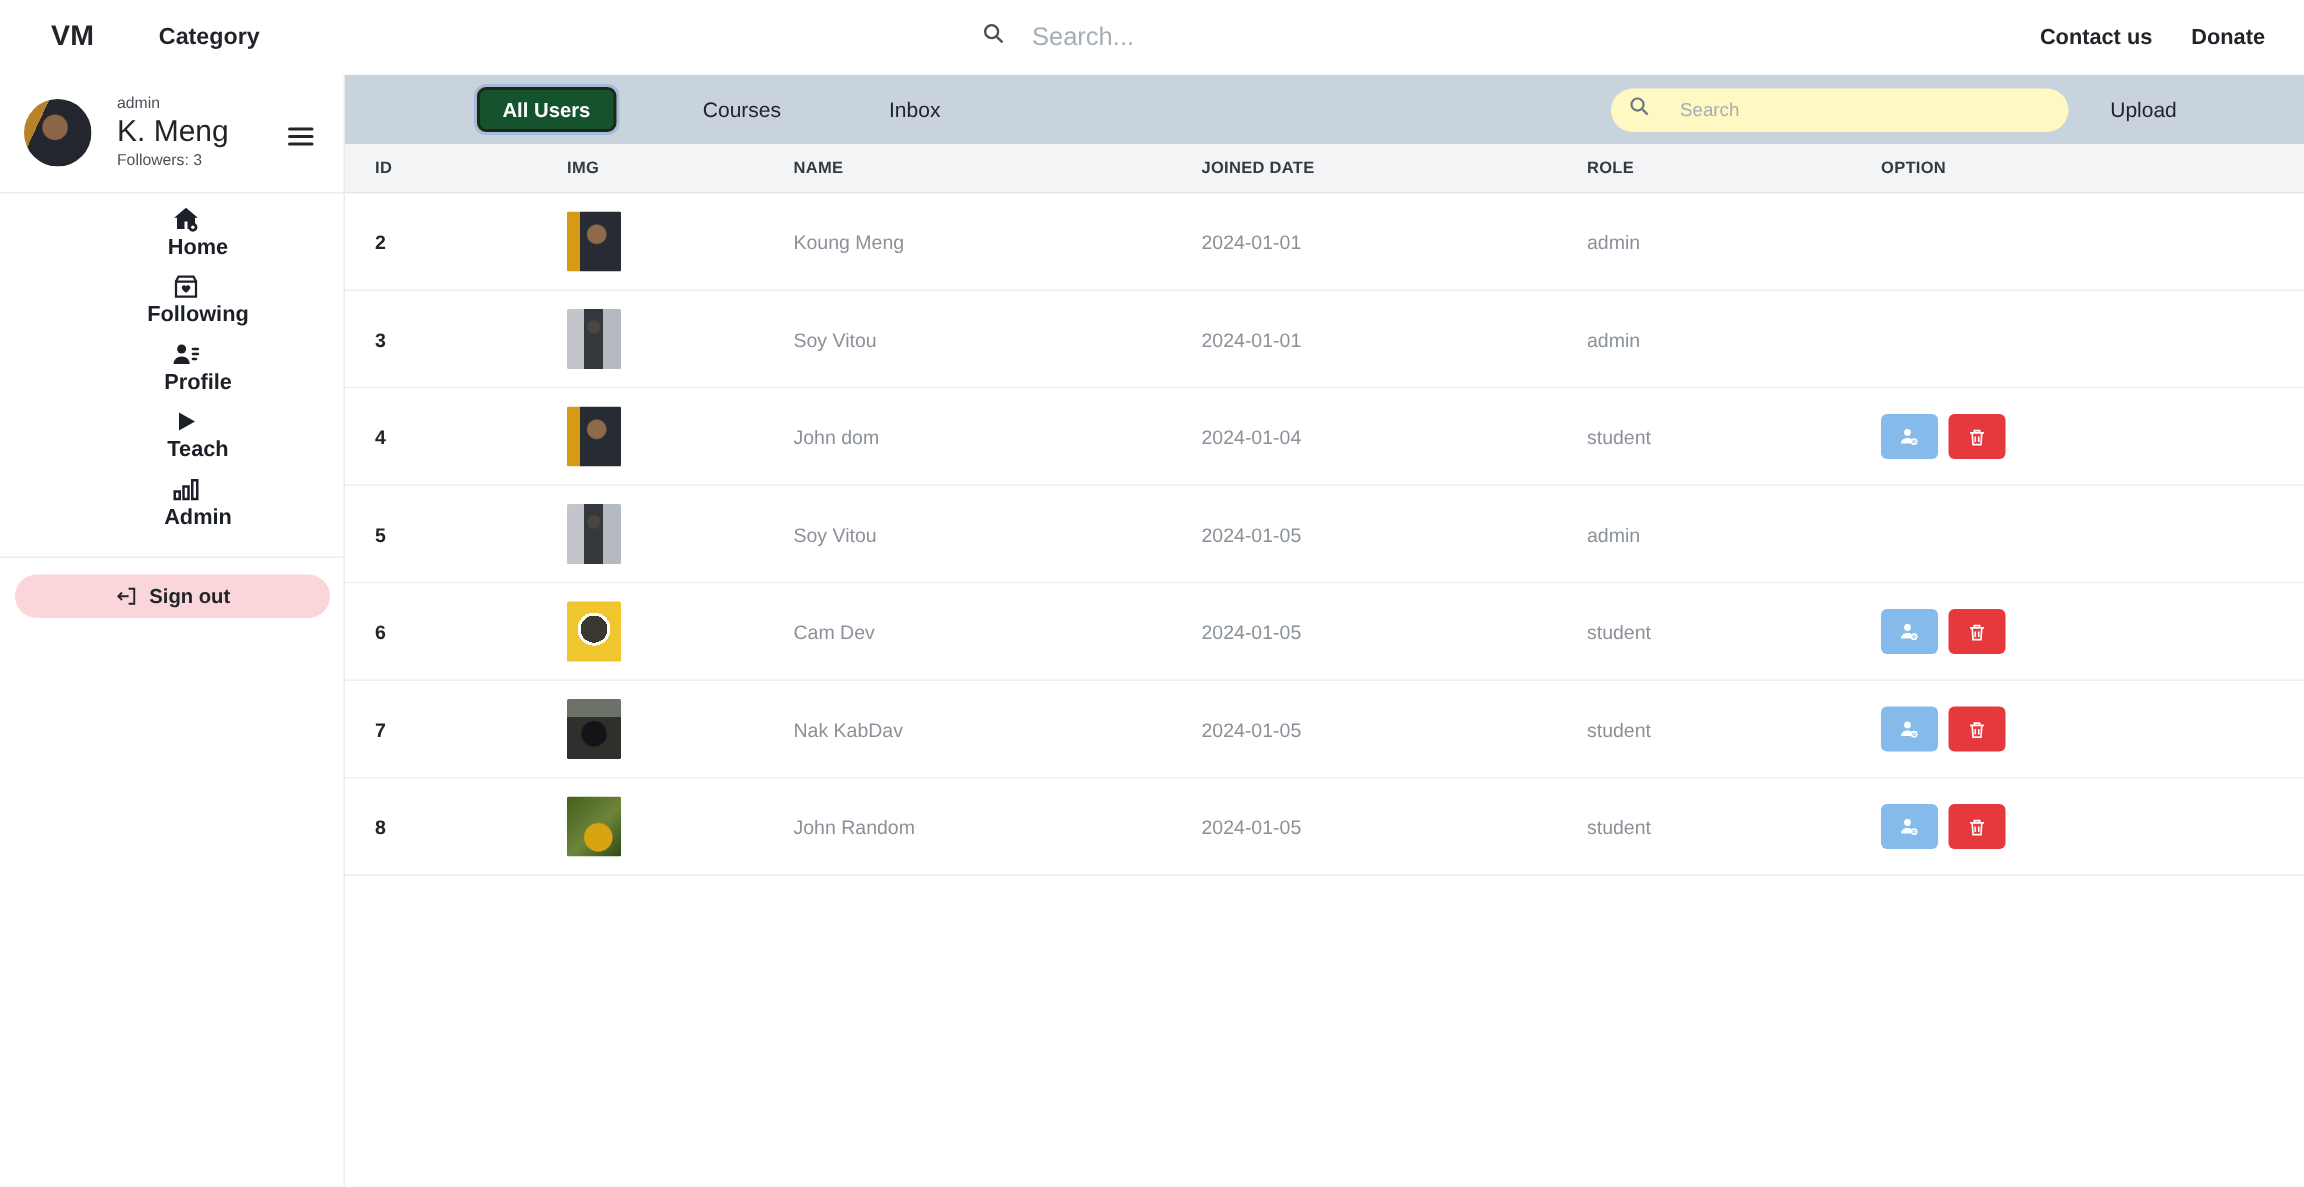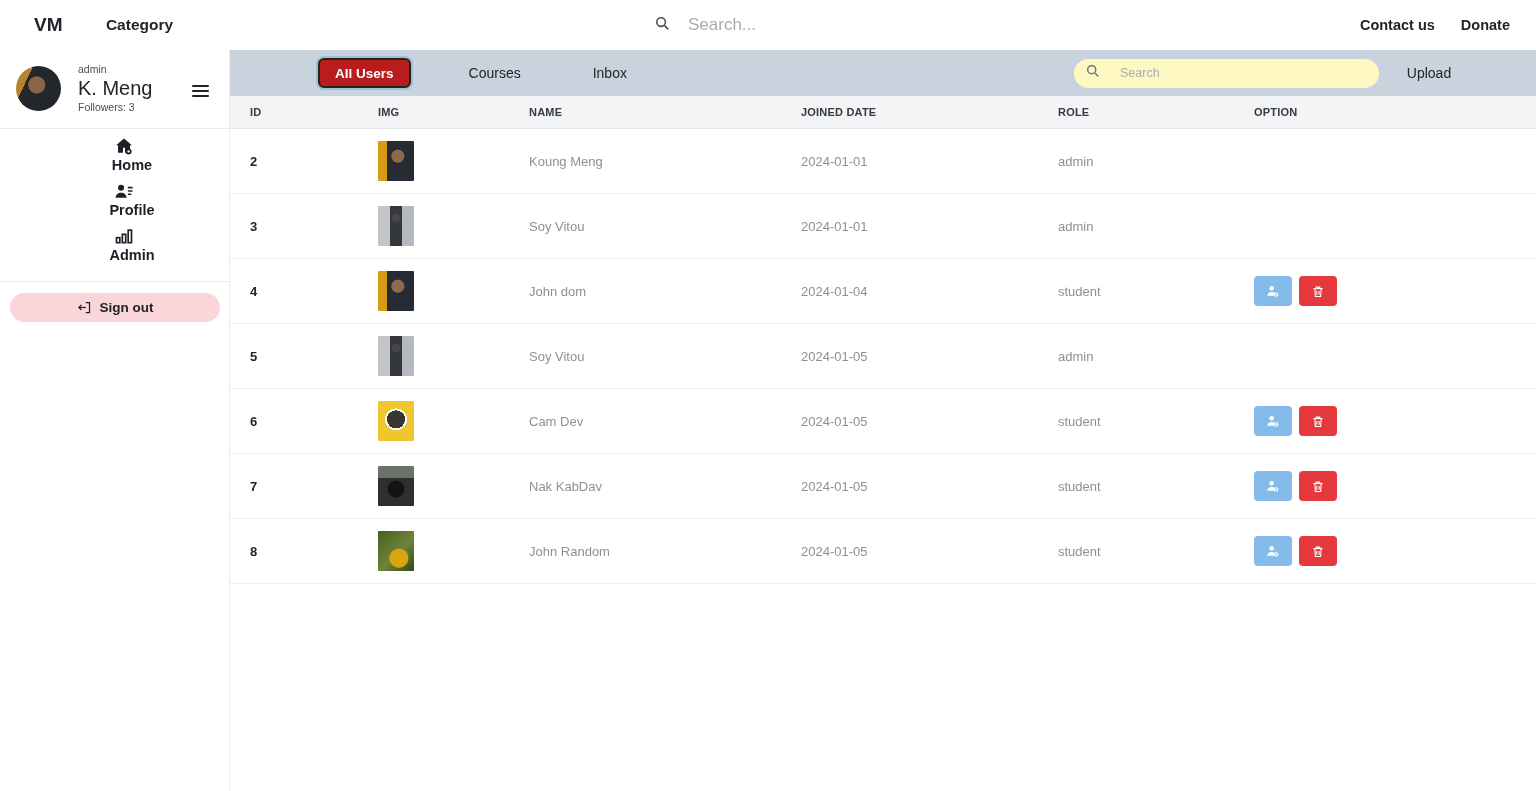--- a/index.html
+++ b/index.html
@@ -37,21 +37,21 @@
 
   .sb-divider { border-top:1px solid #e9ecef; margin-top:11px; }
   .signout { margin:11px 10px 0 10px; height:29px; border-radius:15px; background:#fad6da; border:none;
     display:flex; align-items:center; justify-content:center; gap:8px; width:210px;
     font-family:inherit; font-size:13.5px; font-weight:700; color:#212529; cursor:pointer; }
 
   
   .main { position:absolute; left:230px; top:50px; width:1306px; height:741px; background:#fff; }
 
   .tabbar { height:46px; background:#c9d3dd; display:flex; align-items:center; position:relative; }
-  .tab-active { margin-left:88px; height:30px; padding:0 15px; border-radius:6px; background:#b91c1c;
+  .tab-active { margin-left:88px; height:30px; padding:0 15px; border-radius:6px; background:#14532d;
     border:2px solid #1d2a11; box-shadow:0 0 0 2px rgba(120,160,215,.45); color:#fff; font-weight:700;
     font-size:13.5px; font-family:inherit; cursor:pointer; }
   .tab-plain { font-size:14px; color:#212529; margin-left:0; cursor:pointer; }
   .tab-courses { margin-left:58px; }
   .tab-inbox { margin-left:72px; }
   .tab-search { margin-left:auto; width:305px; height:29px; background:#fef9c3; border-radius:15px; display:flex; align-items:center; padding:0 12px; gap:20px; }
   .tab-search .mag { color:#6c757d; }
   .tab-search input { border:none; outline:none; background:transparent; font-size:12.5px; color:#495057; width:240px; }
   .tab-search input::placeholder { color:#a6adb4; }
   .upload-btn { background:transparent; border:none; font-family:inherit; font-size:14px; color:#212529; margin:0 57px 0 0; width:100px; text-align:center; cursor:pointer; }
@@ -125,29 +125,47 @@
         <svg width="20" height="20" viewBox="0 0 24 24" fill="currentColor">
             <path d="M12 3 2.5 11h2.3v9h6v-6h2.4v6h6v-9h2.3L12 3z"></path>
             <circle cx="17.5" cy="18.5" r="3.6" fill="currentColor"></circle>
             <circle cx="17.5" cy="18.5" r="1.4" fill="#fff"></circle>
           </svg>
       </span>
       <span class="nlabel">Home</span>
     </div>
     <div class="nav-item">
       <span class="nicon">
+        <svg width="20" height="20" viewBox="0 0 24 24" fill="none" stroke="currentColor" stroke-width="1.8">
+            <path d="M4 8h16v12H4z"></path>
+            <path d="M4 8l2-4h12l2 4"></path>
+            <path d="M12 17c-2.6-1.8-3.4-3.2-3.4-4.3 0-1 .8-1.8 1.8-1.8.7 0 1.3.4 1.6 1 .3-.6.9-1 1.6-1 1 0 1.8.8 1.8 1.8 0 1.1-.8 2.5-3.4 4.3z" fill="currentColor" stroke="none"></path>
+          </svg>
+      </span>
+      <span class="nlabel">Following</span>
+    </div>
+    <div class="nav-item">
+      <span class="nicon">
         <svg width="20" height="20" viewBox="0 0 24 24" fill="currentColor">
             <circle cx="8.5" cy="8" r="3.6"></circle>
             <path d="M2 20c0-3.6 2.9-6 6.5-6s6.5 2.4 6.5 6H2z"></path>
             <rect x="16.5" y="7" width="6" height="1.9" rx="0.9"></rect>
             <rect x="16.5" y="11" width="6" height="1.9" rx="0.9"></rect>
             <rect x="16.5" y="15" width="4.5" height="1.9" rx="0.9"></rect>
           </svg>
       </span>
       <span class="nlabel">Profile</span>
+    </div>
+    <div class="nav-item">
+      <span class="nicon">
+        <svg width="16" height="16" viewBox="0 0 24 24" fill="currentColor">
+            <path d="M5 3l16 9-16 9V3z"></path>
+          </svg>
+      </span>
+      <span class="nlabel">Teach</span>
     </div>
     <div class="nav-item">
       <span class="nicon">
         <svg width="20" height="20" viewBox="0 0 24 24" fill="none" stroke="currentColor" stroke-width="2">
             <rect x="3" y="14" width="4" height="6"></rect>
             <rect x="10" y="10" width="4" height="10"></rect>
             <rect x="17" y="5" width="4" height="15"></rect>
           </svg>
       </span>
       <span class="nlabel">Admin</span>

